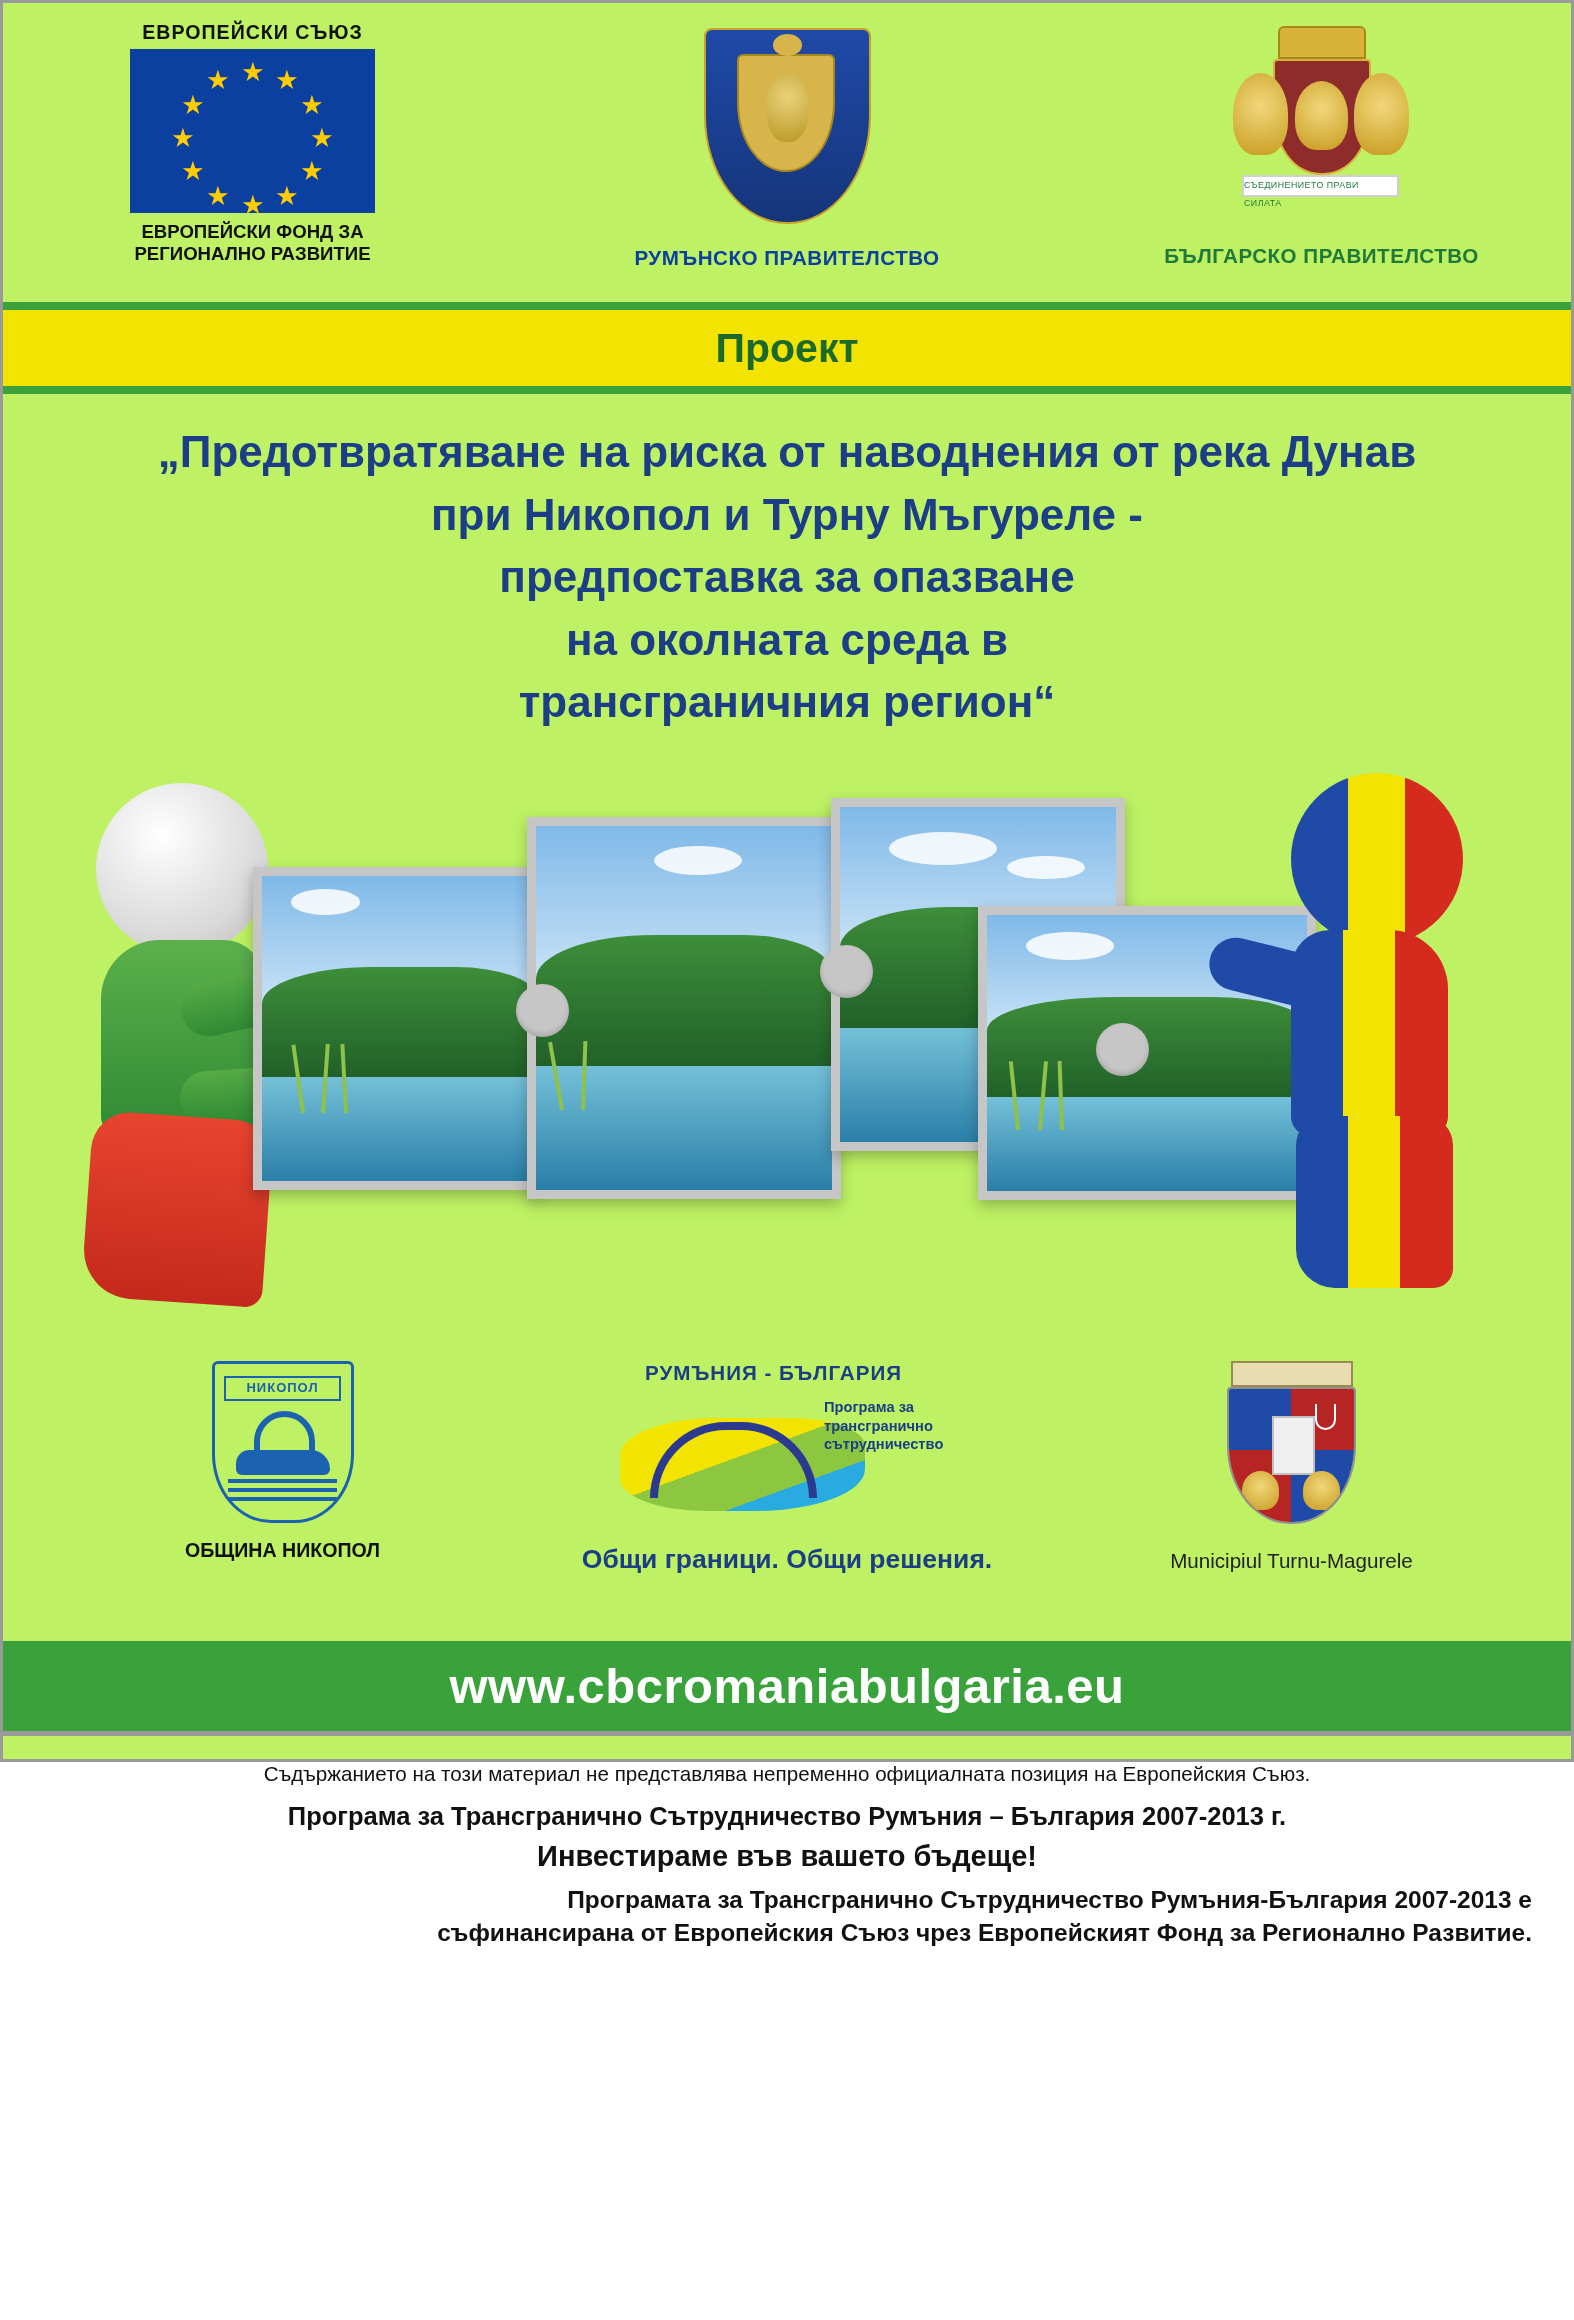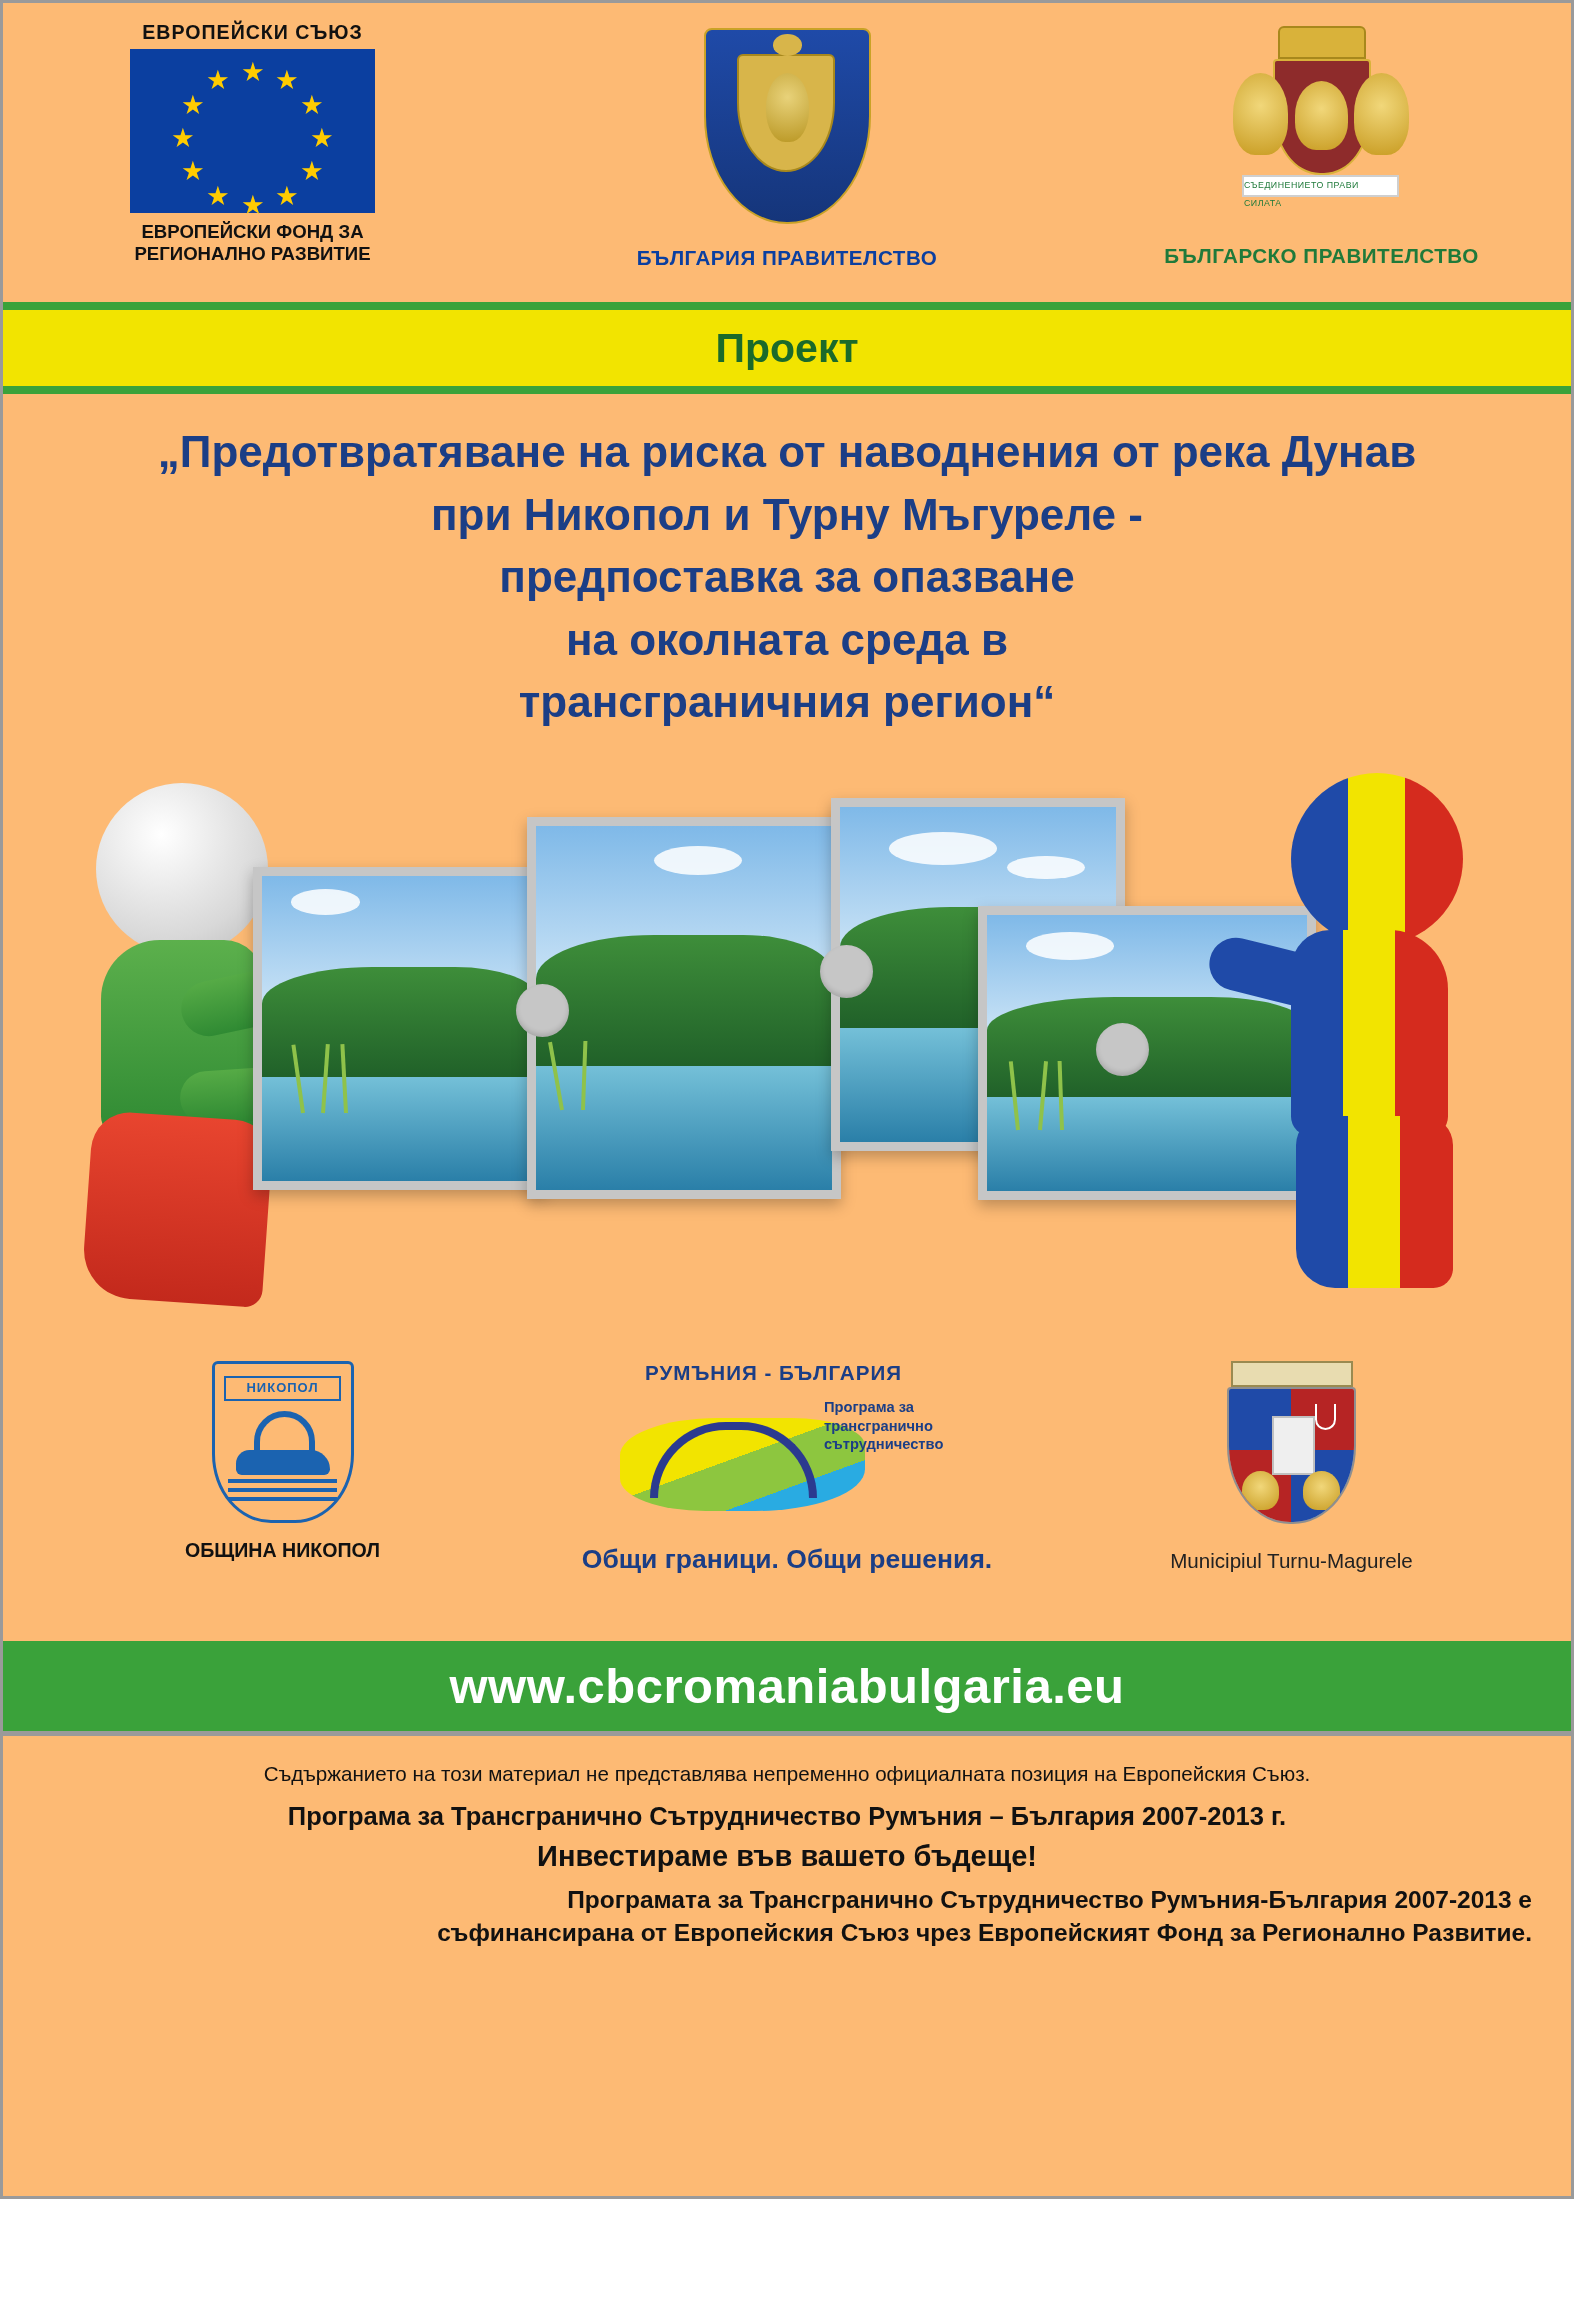--- a/index.html
+++ b/index.html
@@ -10,22 +10,22 @@
   body {
     width: 1574px;
     height: 2321px;
     font-family: "Liberation Sans", sans-serif;
     position: relative;
     overflow: hidden;
   }
   .poster {
     position: relative;
     width: 1574px;
-    height: 2199px;
-    background: #fdba74;
+    height: 1762px;
+    background: #bef264;
     box-sizing: border-box;
     border: 3.9px solid #9a9a9a;
   }
 
   
   .header {
     display: flex;
     align-items: flex-start;
     justify-content: space-between;
     padding: 17.6px 39px 7.8px 39px;
@@ -574,21 +574,21 @@
       <div class="eu-bottom-label" style="white-space:pre-line">ЕВРОПЕЙСКИ ФОНД ЗА
 РЕГИОНАЛНО РАЗВИТИЕ</div>
     </div>
 
     <div class="logo-block ro-block">
       <div class="ro-emblem">
         <div class="ro-shield"></div>
         <div class="ro-inner"></div>
         <div class="ro-beak"></div>
       </div>
-      <div class="gov-label ro-gov-label">БЪЛГАРИЯ ПРАВИТЕЛСТВО</div>
+      <div class="gov-label ro-gov-label">РУМЪНСКО ПРАВИТЕЛСТВО</div>
     </div>
 
     <div class="logo-block bg-block">
       <div class="bg-emblem">
         <div class="bg-crown"></div>
         <div class="bg-shield"></div>
         <div class="bg-lion-c"></div>
         <div class="bg-lion-l"></div>
         <div class="bg-lion-r"></div>
         <div class="bg-ribbon">СЪЕДИНЕНИЕТО ПРАВИ СИЛАТА</div>

